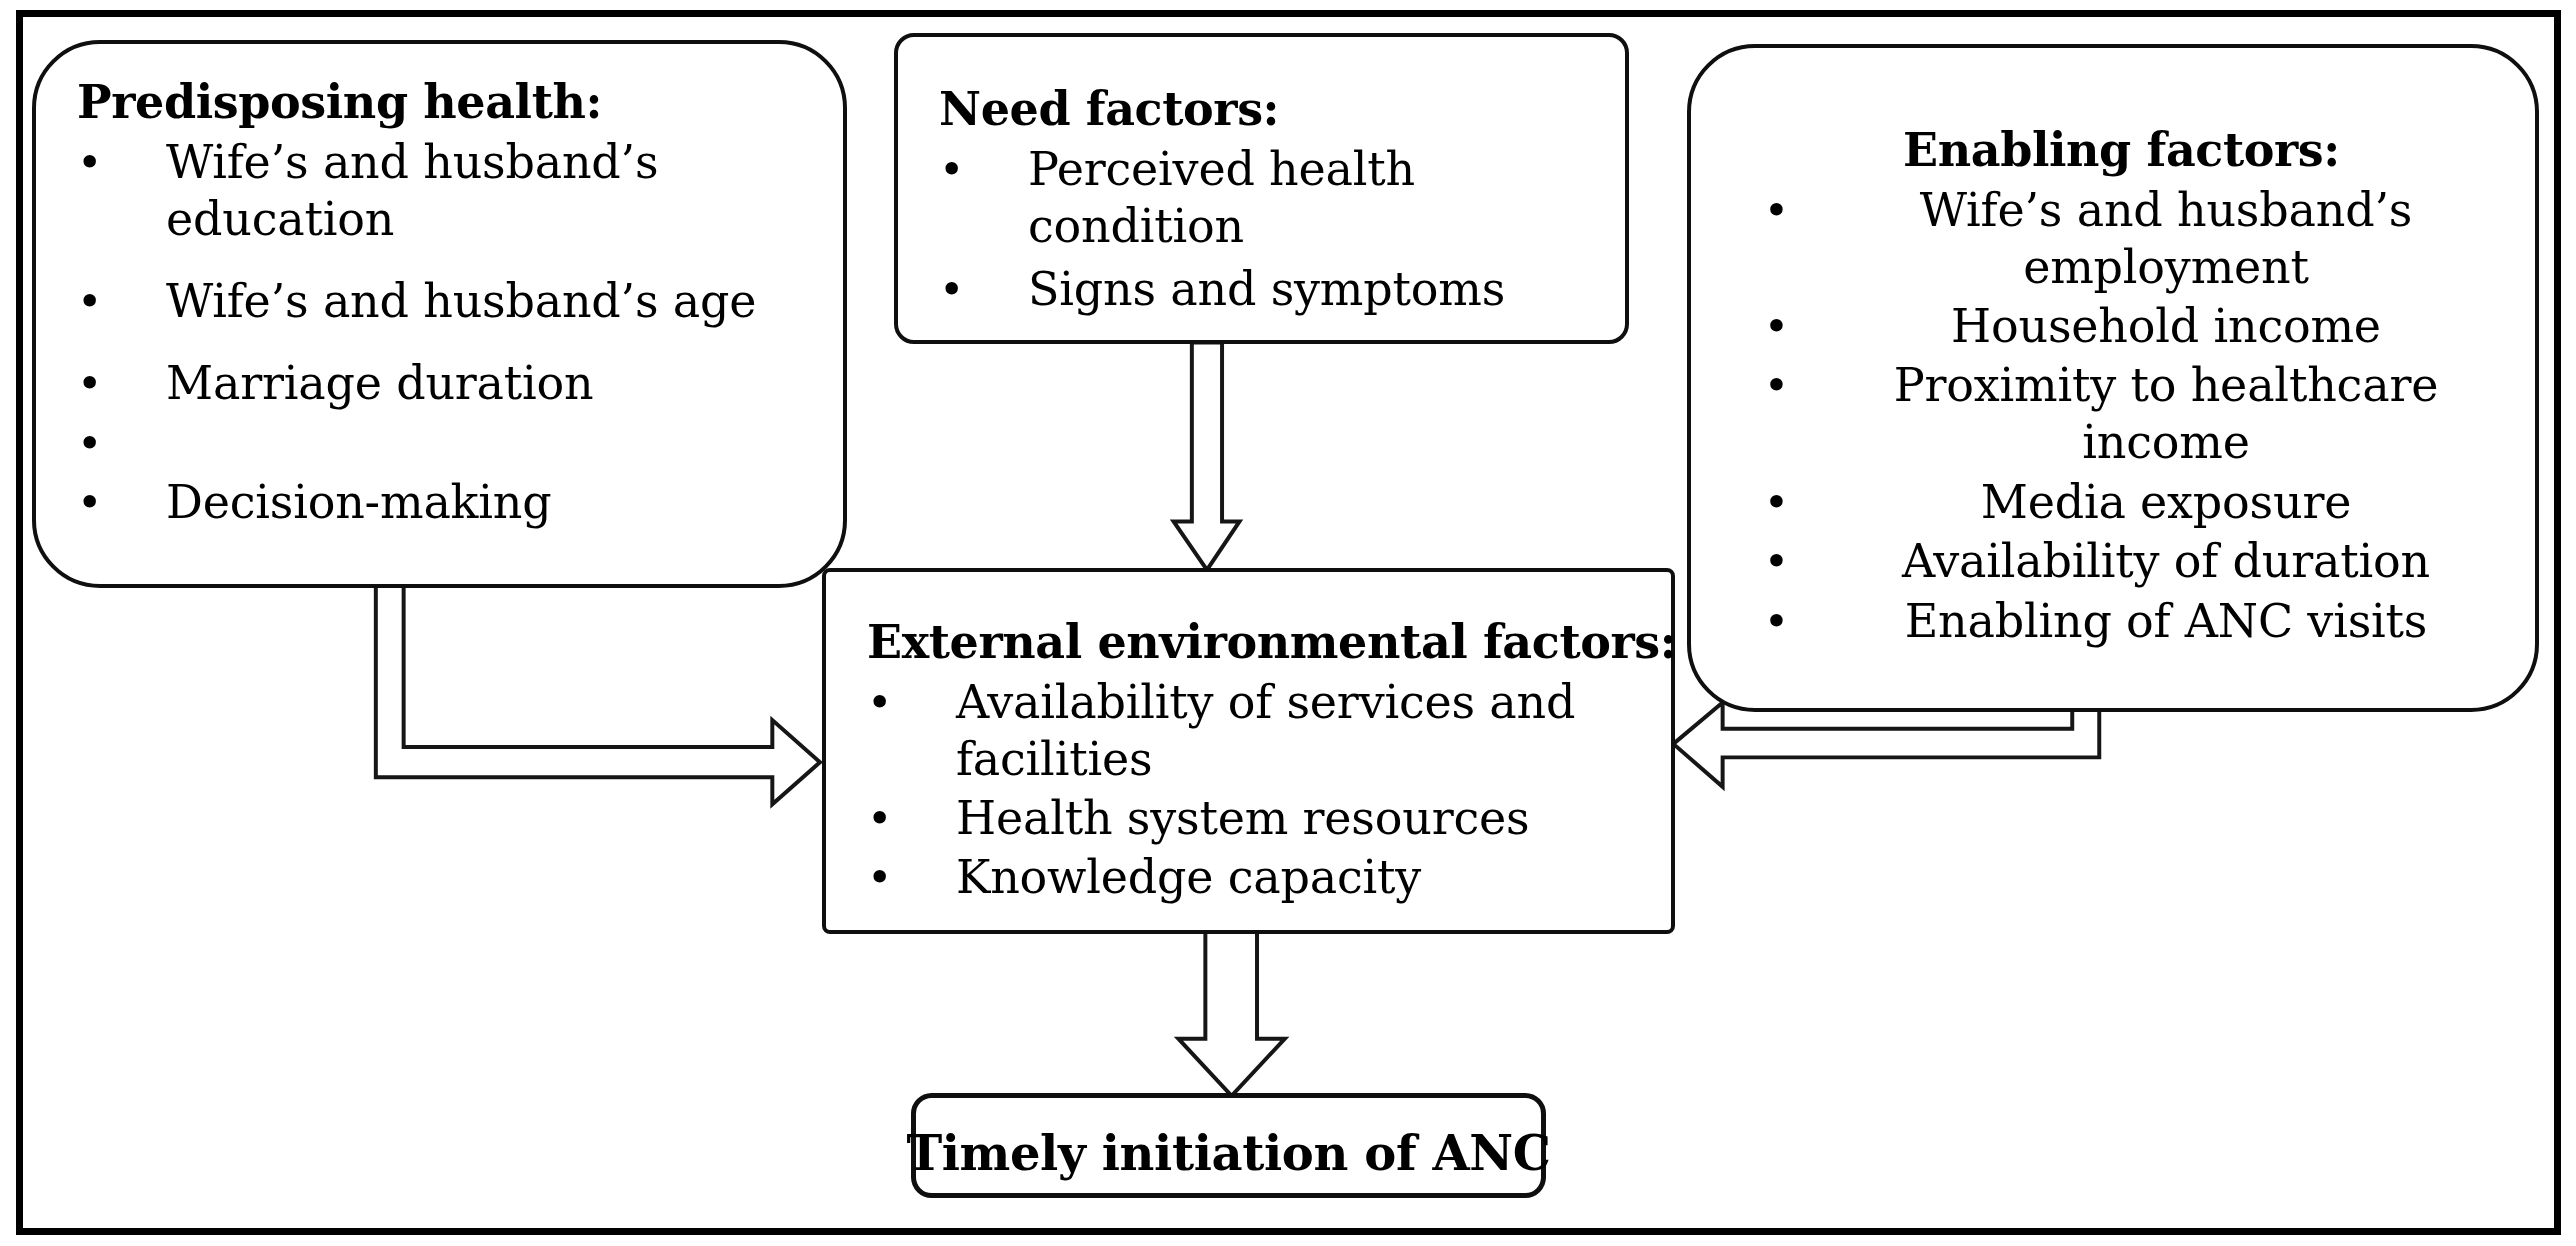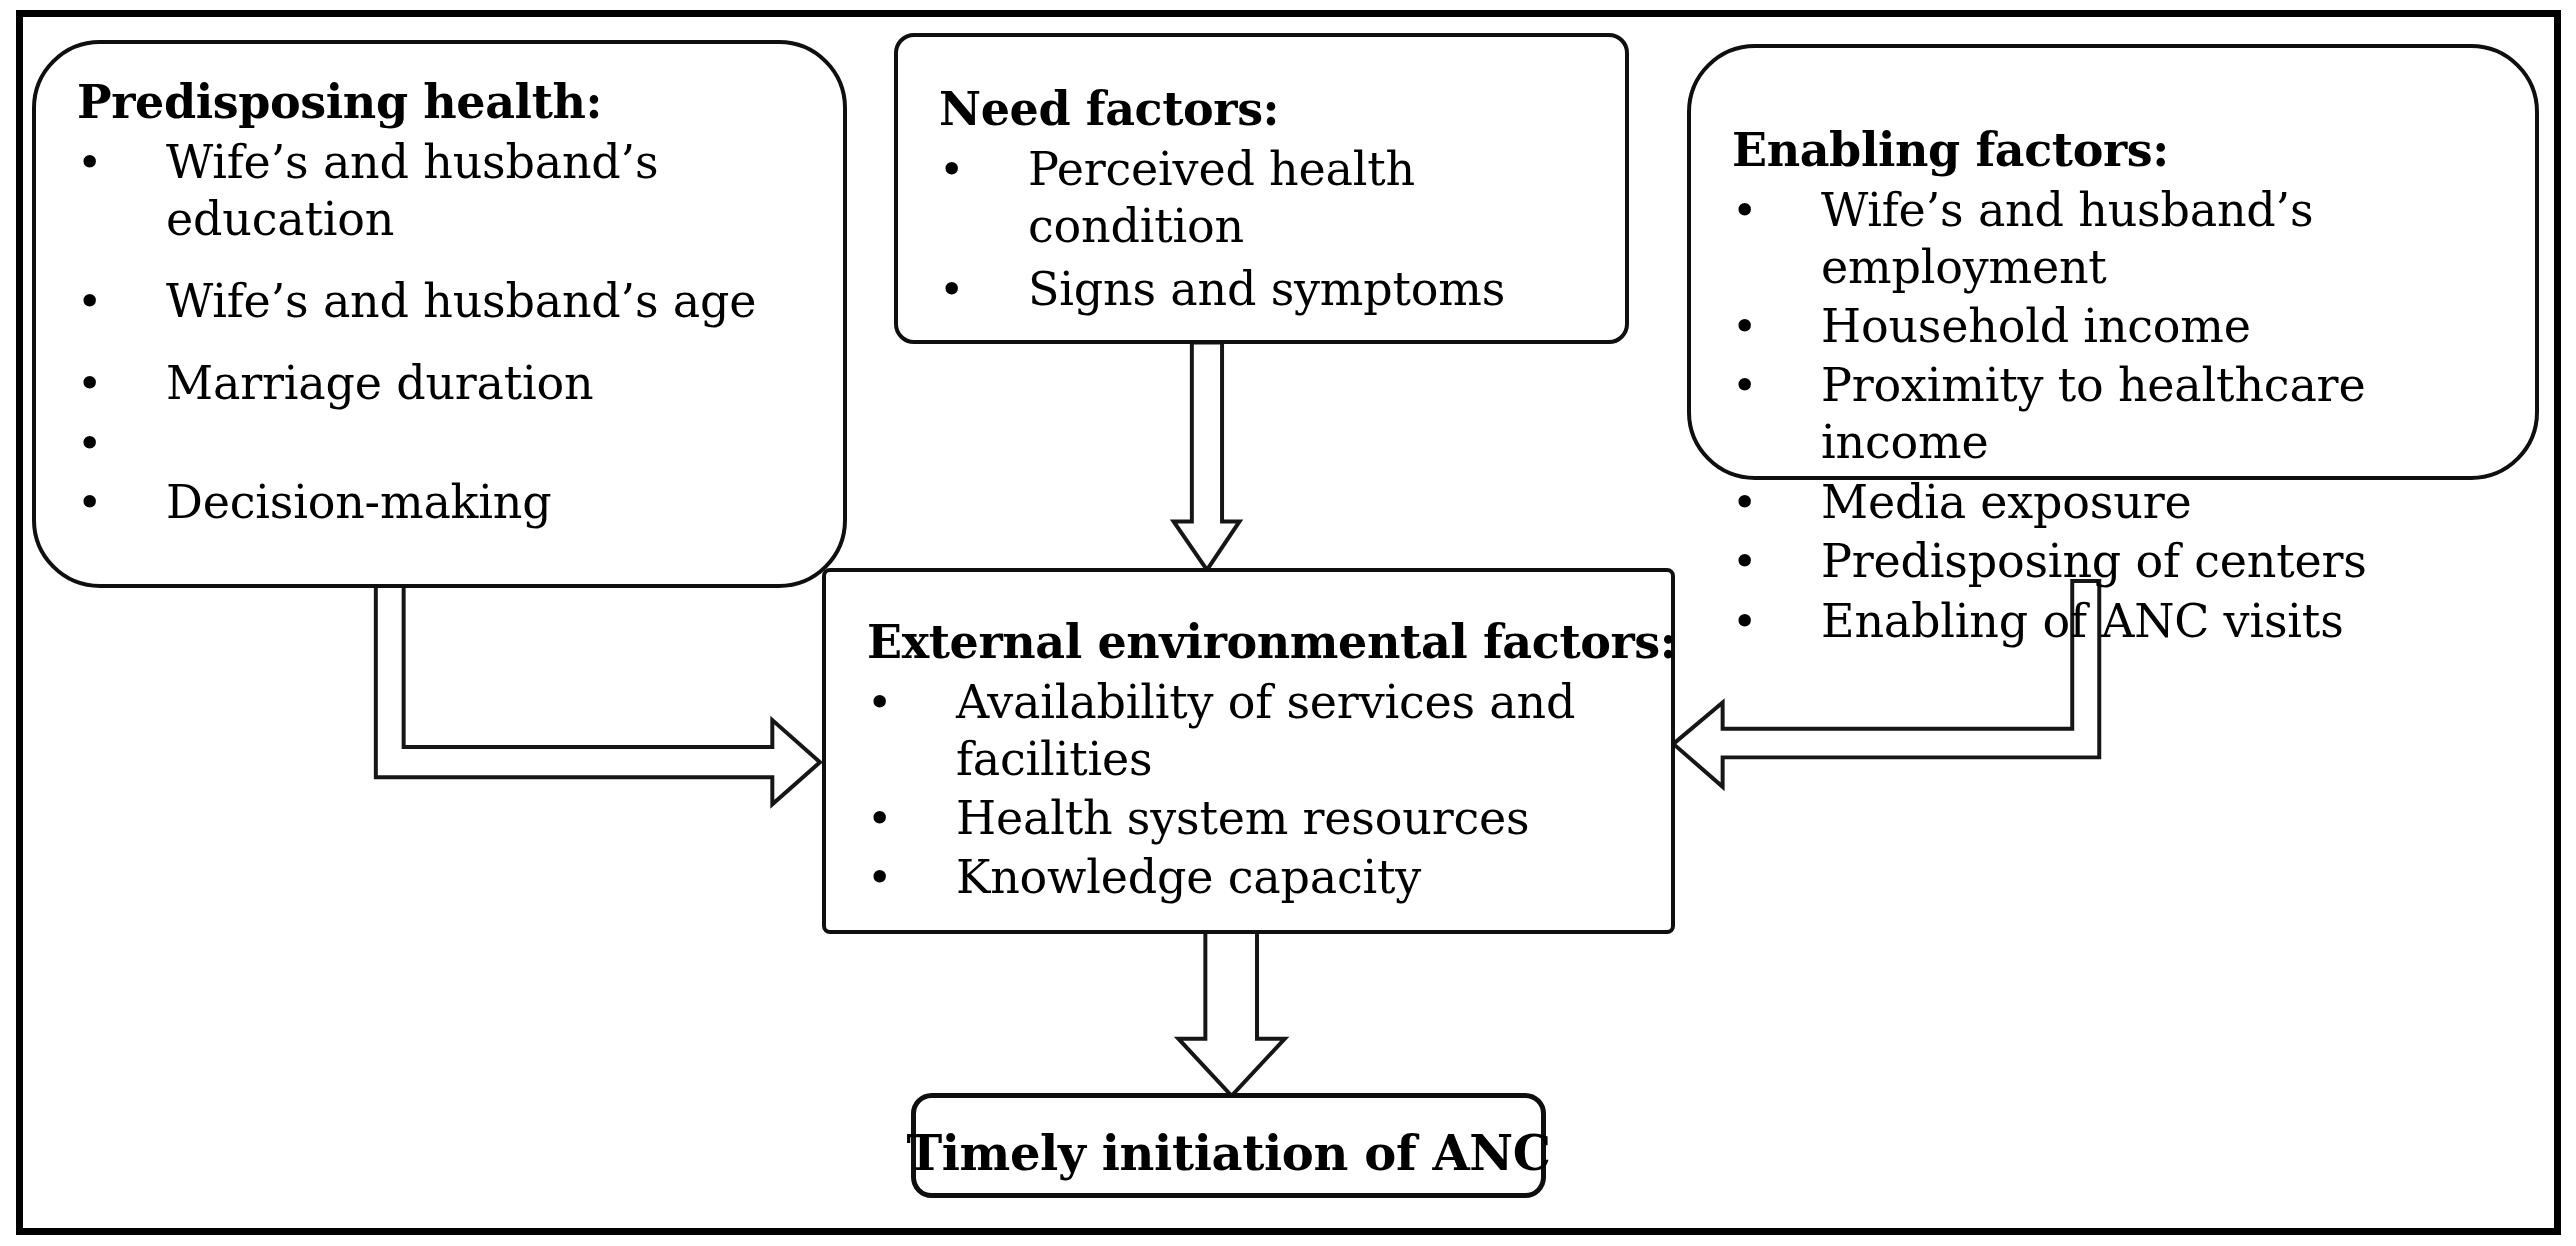--- a/index.html
+++ b/index.html
@@ -41,21 +41,21 @@
   }
   .box {
     position: absolute;
     background: #ffffff;
     border: 4px solid #0f0f0f;
     box-sizing: border-box;
     border-radius: 68px;
   }
   .box--predisposing { left: 32px;   top: 40px;   width: 815px; height: 548px; padding: 29px 9.5px 8px 41px; }
   .box--need         { left: 894px; top: 33px;   width: 735px;  height: 311px; padding: 43px 9.5px 8px 41px; border-radius: 20px; }
-  .box--enabling     { left: 1687px; top: 44px;   width: 852px; height: 436px; padding: 73px 24px 8px 41px; }
+  .box--enabling     { left: 1687px; top: 44px;   width: 852px; height: 668px; padding: 73px 24px 8px 41px; text-align: center; }
   .box--external     { left: 822px; top: 568px;  width: 853px; height: 366px; padding: 41px 9.5px 8px 41px; border-radius: 8px; }
   .box--outcome      {
     left: 911px; top: 1093px; width: 635px; height: 105px;
     border-radius: 20.7px; border-width: 5.6px;
     display: flex; align-items: center; justify-content: center;
     padding: 0;
   }
   .box-title {
     font-size: 46px;
     font-weight: 700;
@@ -166,21 +166,21 @@
       <li>
         <span class="dot">•</span>
         <span class="txt">Proximity to healthcare income</span>
       </li>
       <li>
         <span class="dot">•</span>
         <span class="txt">Media exposure</span>
       </li>
       <li>
         <span class="dot">•</span>
-        <span class="txt">Predisposing of centers</span>
+        <span class="txt">Availability of duration</span>
       </li>
       <li>
         <span class="dot">•</span>
         <span class="txt">Enabling of ANC visits</span>
       </li>
     </ul>
   </div>
 
   <div class="box box--external">
     <div class="box-title">External environmental factors:</div>

